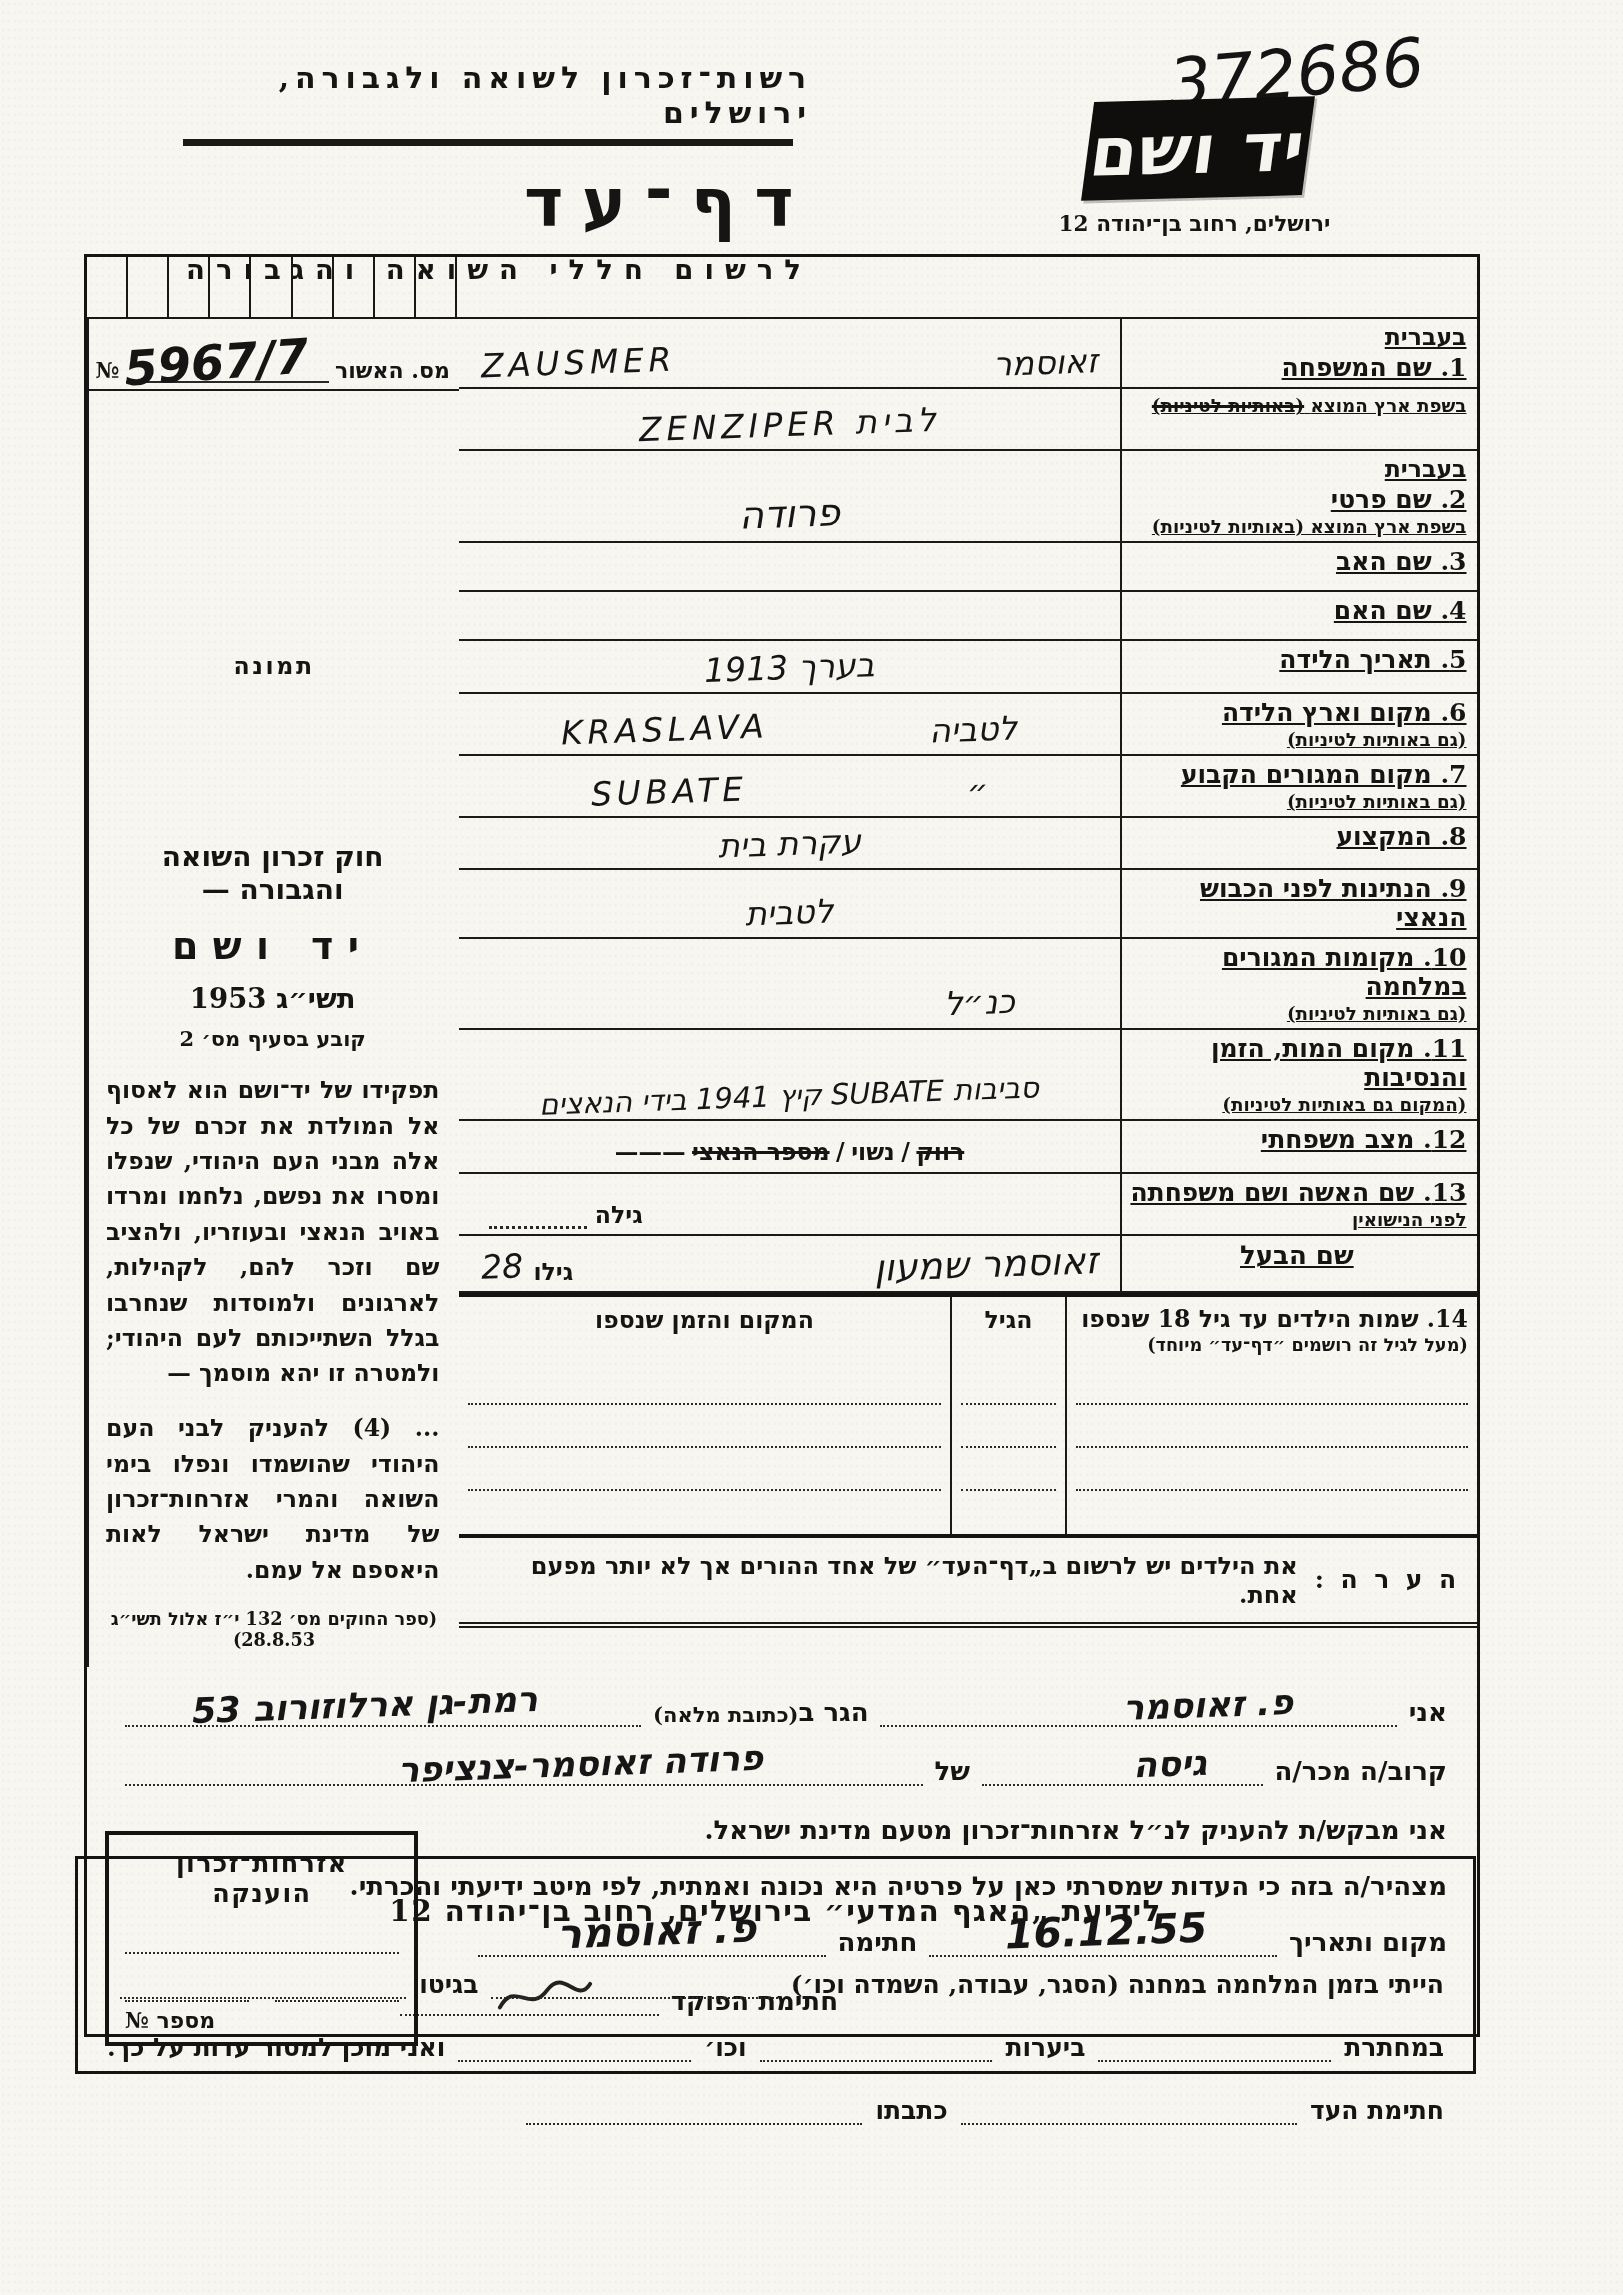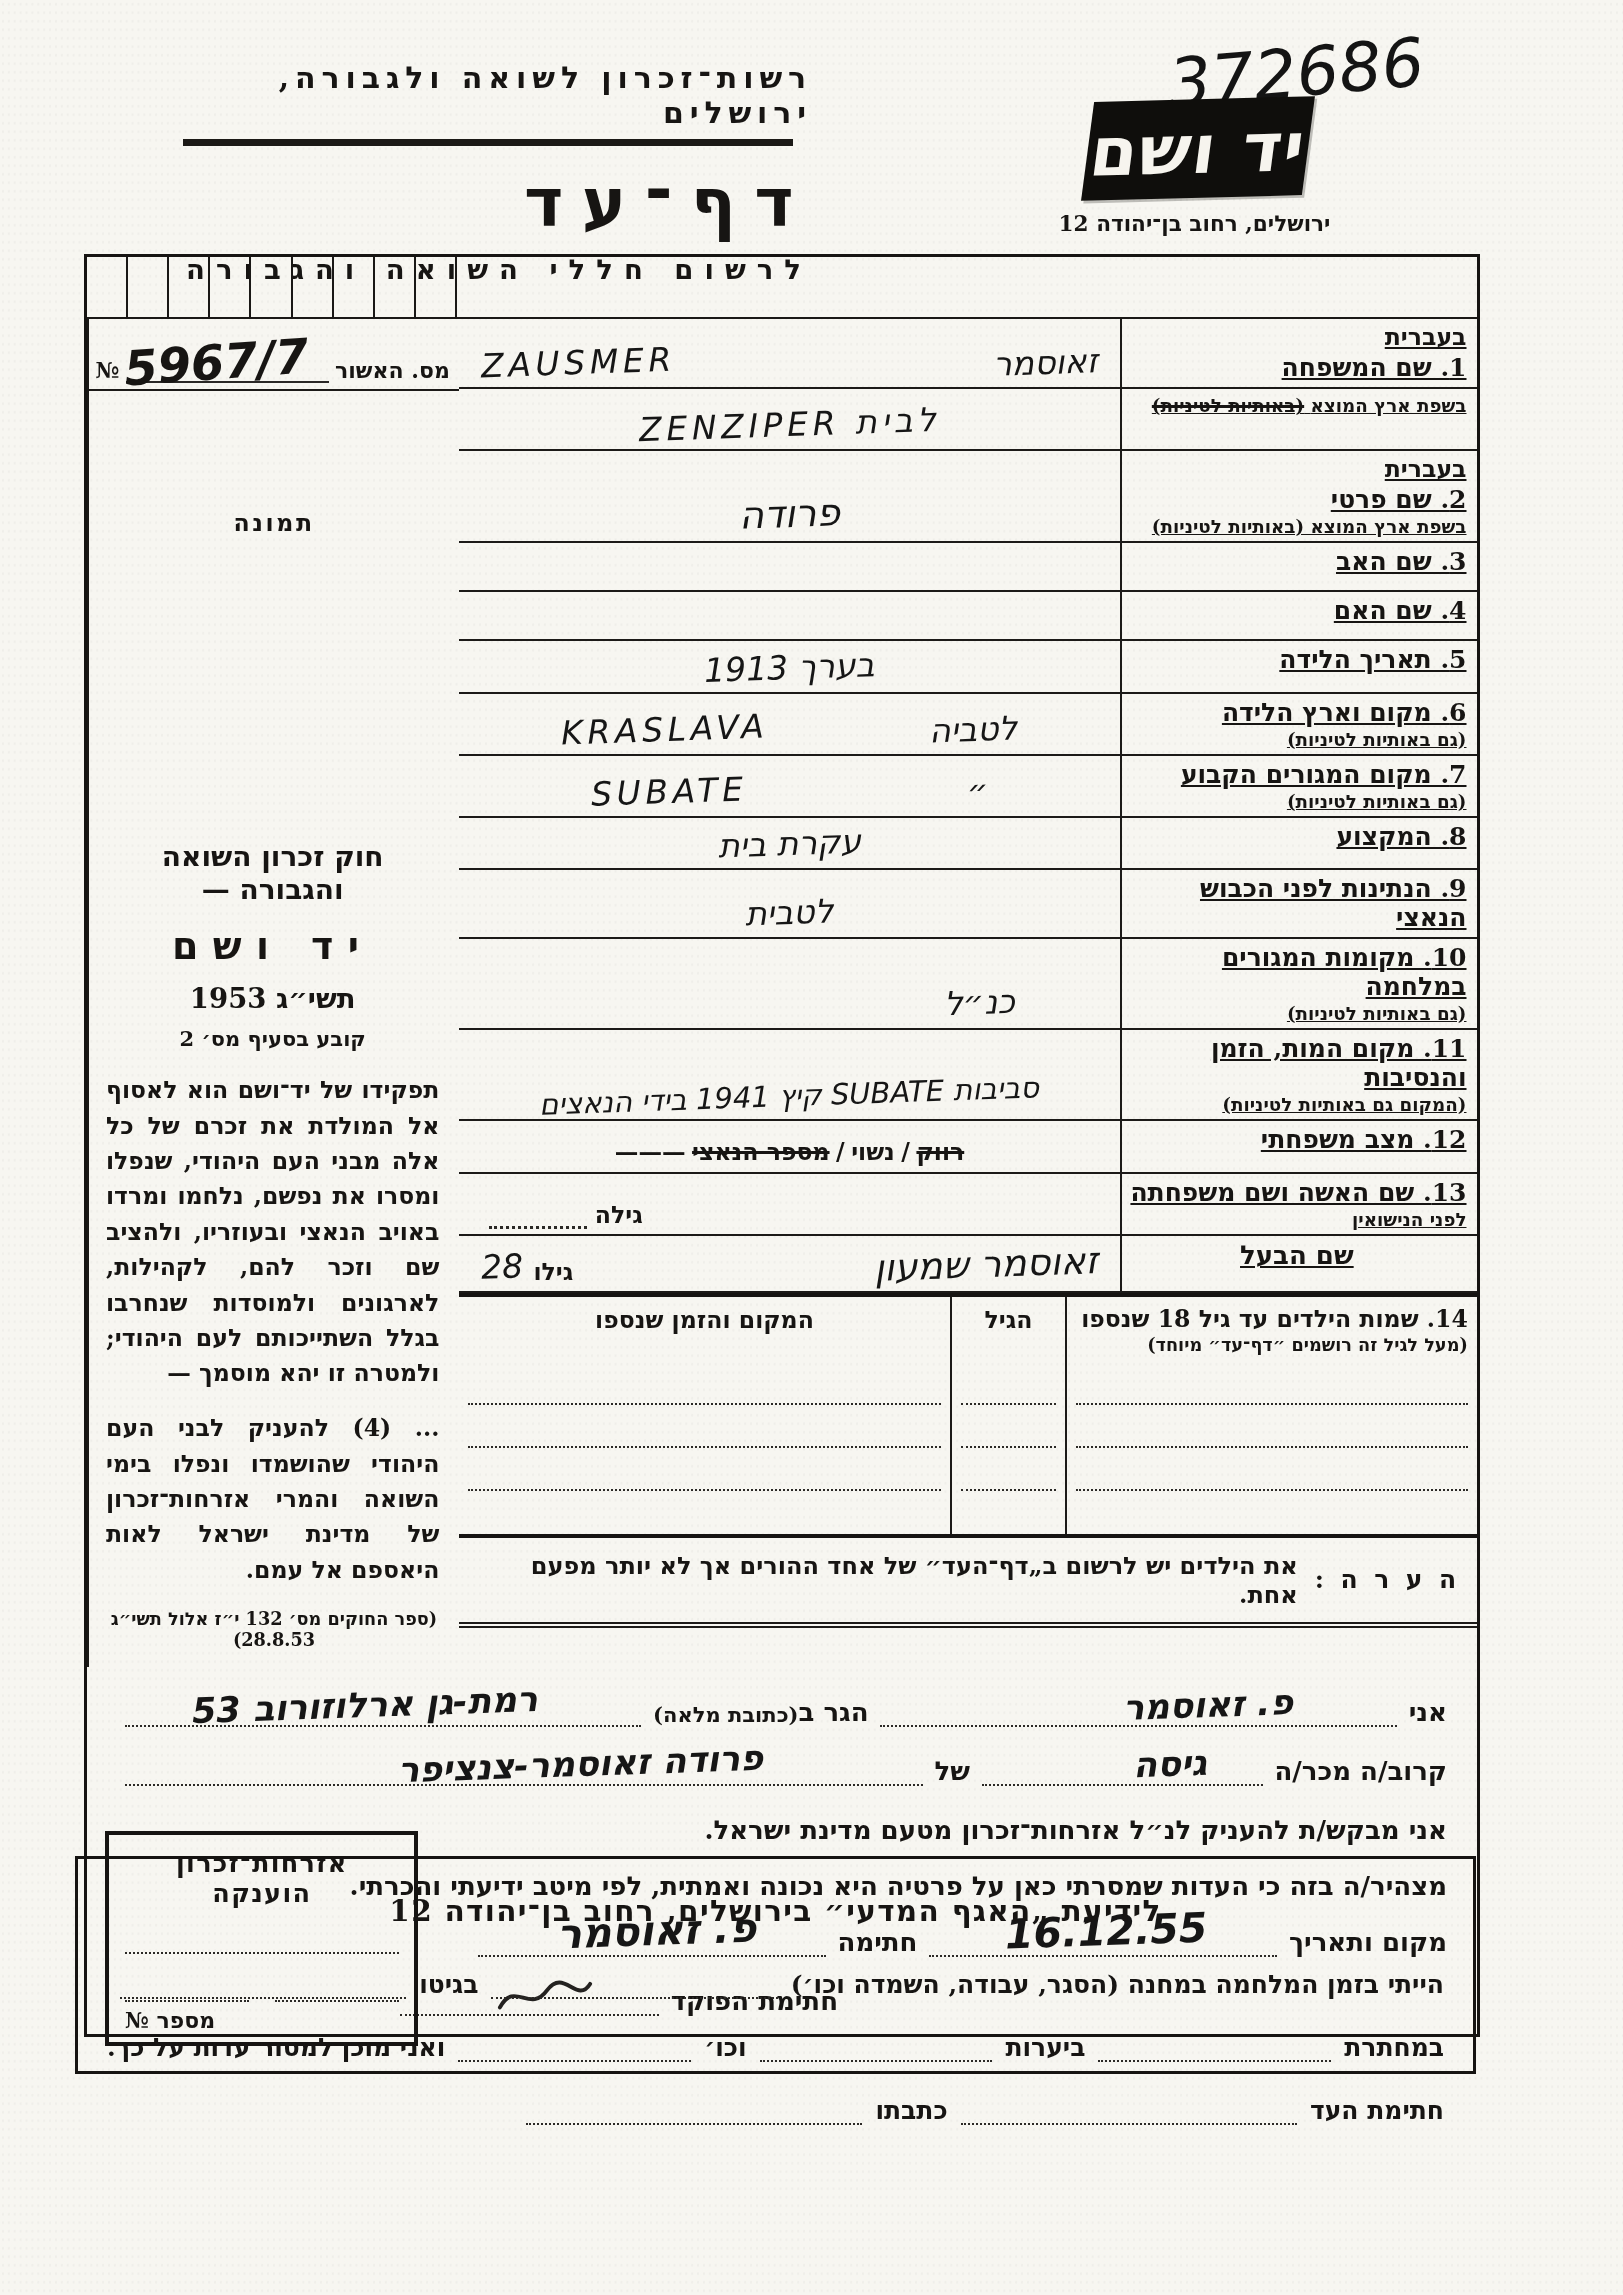--- a/index.html
+++ b/index.html
@@ -35,21 +35,21 @@
   .top-cell{flex:1; border-right:2px solid #1a1816;}
   .form-main{display:flex; align-items:stretch;}
   .left-col{width:370px; border-left:2.6px solid #1a1816; display:flex; flex-direction:column;}
   .rows-col{flex:1; min-width:0;}
   
   .cert-row{display:flex; align-items:flex-end; border-bottom:2px solid #1c1a18;
     padding:17px 9.2px 6.5px 6.5px; font-size:22px; font-weight:bold; height:72px; box-sizing:border-box;}
   .cert-fill{flex:1; border-bottom:2px solid #2a2826; margin:0 6.5px; position:relative; height:1.1em;}
   .cert-hw{position:absolute; right:19.6px; bottom:-9.2px; font-family:"DejaVu Sans",sans-serif;
     font-style:italic; font-size:48px; transform:rotate(-4deg); white-space:nowrap;}
-  .photo-area{height:432px; display:flex; justify-content:center;}
+  .photo-area{height:432px; display:flex; align-items:center; justify-content:center;}
   .photo-label{font-size:23.6px; font-weight:bold; letter-spacing:2.6px; margin-top:118px;}
   .law{padding:17px 19.6px 0 17px; text-align:center;}
   .law-t1{font-size:28px; font-weight:bold;}
   .law-t2{font-size:38px; font-weight:bold; letter-spacing:14.4px; margin-top:17px;}
   .law-t3{font-size:27.5px; font-weight:bold; margin-top:14.4px;}
   .law-t4{font-size:21px; font-weight:bold; margin-top:11.8px;}
   .law-p{font-size:23.6px; font-weight:bold; line-height:1.5; text-align:justify; margin-top:22px;}
   .law-p2{font-size:23.6px; font-weight:bold; line-height:1.5; text-align:justify; margin-top:19.6px;}
   .law-cite{margin-top:auto; padding:19.6px 7.9px 17px; text-align:center; font-size:17.7px; font-weight:bold;}
   

